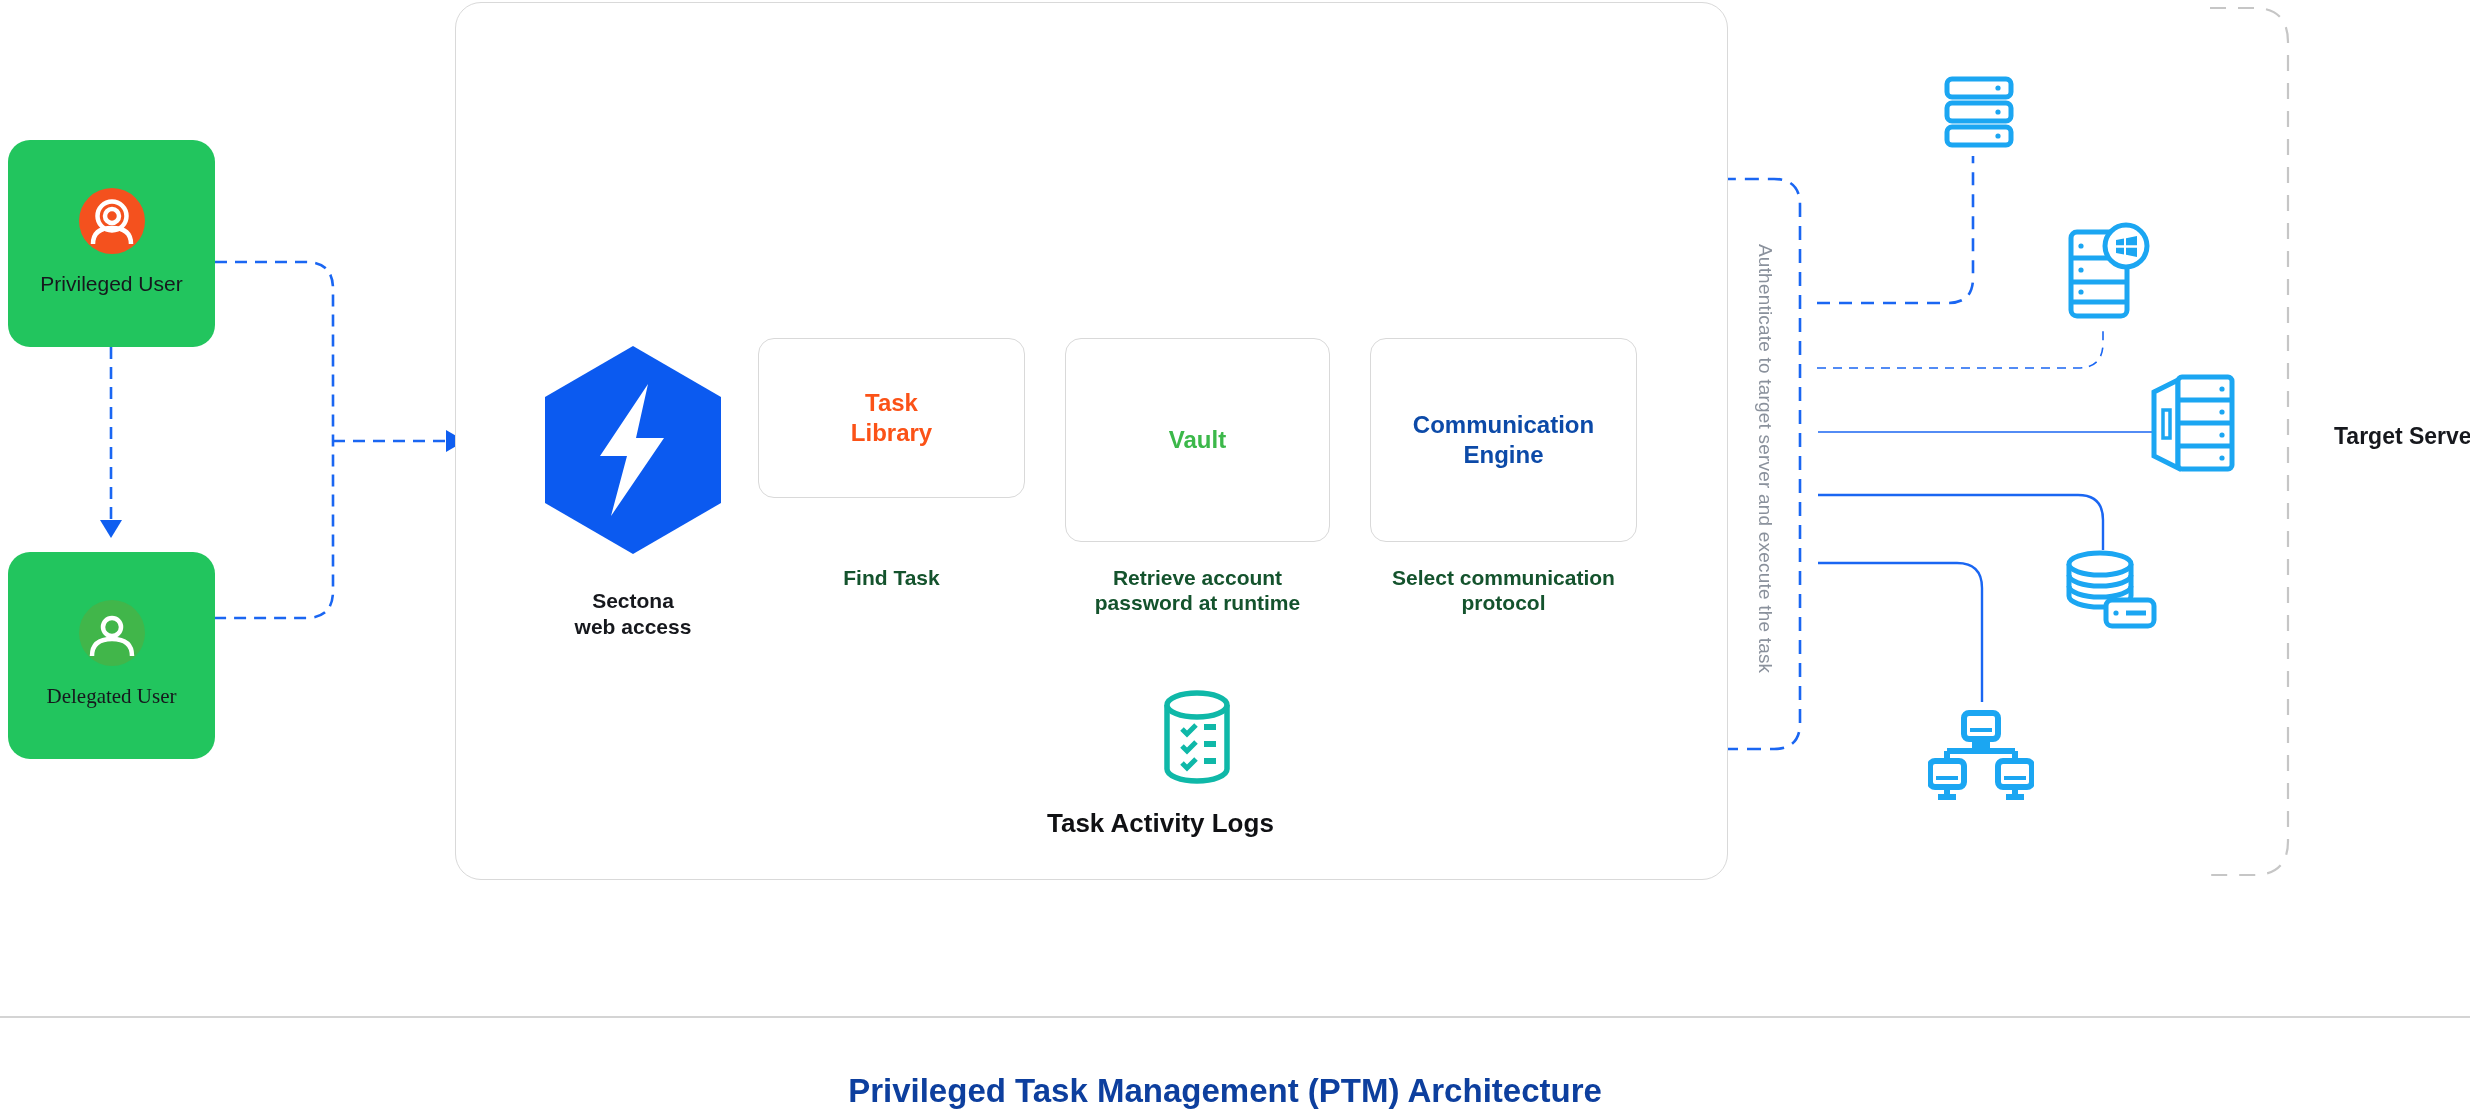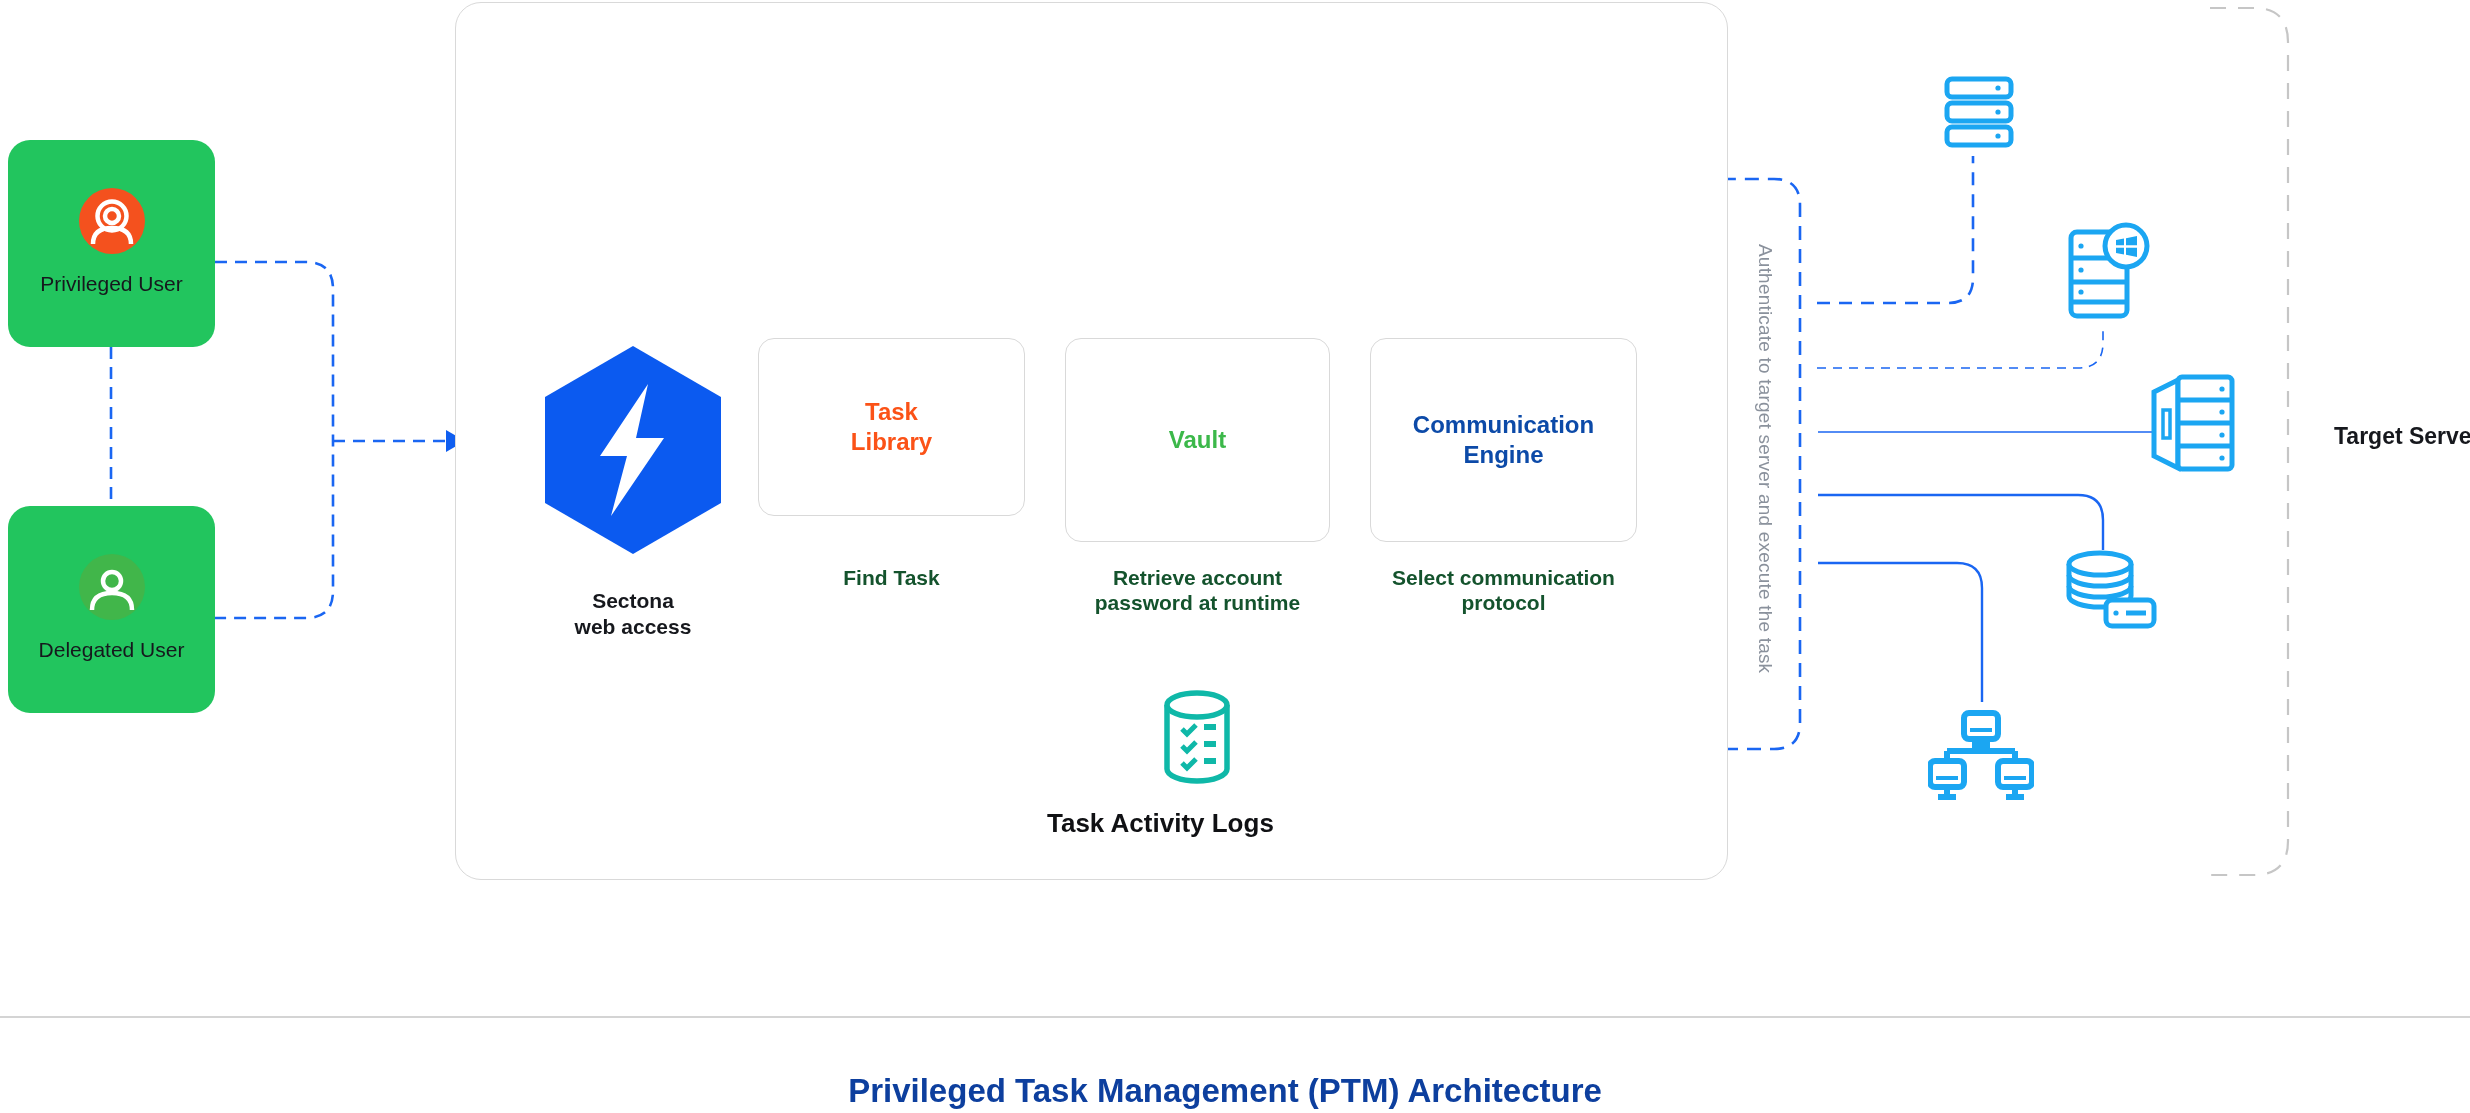--- a/index.html
+++ b/index.html
@@ -95,41 +95,41 @@
   <span class="badge" style="background:#f4511e;">
     <svg width="66" height="66" viewBox="0 0 66 66" fill="none">
       <circle cx="33" cy="28" r="7" stroke="#fff" stroke-width="4.5"></circle>
       <circle cx="33" cy="28" r="14.5" stroke="#fff" stroke-width="4.5"></circle>
       <path d="M14,56 Q14,40 33,40 Q52,40 52,56" stroke="#fff" stroke-width="4.5"></path>
     </svg>
   </span>
   <span class="label">Privileged User</span>
 </div>
 
-<div class="abs user-card" style="left:8px;top:506px;">
+<div class="abs user-card" style="left:8px;top:552px;font-family:Liberation Serif, serif;">
   <span class="badge" style="background:#41b64a;">
     <svg width="66" height="66" viewBox="0 0 66 66" fill="none">
       <circle cx="33" cy="27" r="9" stroke="#fff" stroke-width="4.5"></circle>
       <path d="M13,56 Q13,39 33,39 Q53,39 53,56" stroke="#fff" stroke-width="4.5"></path>
     </svg>
   </span>
   <span class="label">Delegated User</span>
 </div>
 
 <div class="abs hex-wrap">
   <svg width="176" height="208" viewBox="0 0 176 208">
     <polygon points="88,0 176,51 176,157 88,208 0,157 0,51" fill="#0b5af0"></polygon>
     <path d="M103 38 L55 110 L82 110 L66 170 L119 92 L91 92 Z" fill="#fff"></path>
   </svg>
 </div>
 <div class="abs gateway-label">
   <span>Sectona web access</span>
 </div>
 
-<div class="abs module" style="left:758px;top:338px;width:267px;height:178px;">
+<div class="abs module" style="left:758px;top:338px;width:267px;height:160px;">
   <span class="title t-orange mw100">Task Library</span>
 </div>
 <div class="abs module" style="left:1065px;top:338px;width:265px;height:204px;">
   <span class="title t-green">Vault</span>
 </div>
 <div class="abs module" style="left:1370px;top:338px;width:267px;height:204px;">
   <span class="title t-blue mw200">Communication Engine</span>
 </div>
 
 <div class="abs caption cap-tl" style="left:758px;width:267px;">

